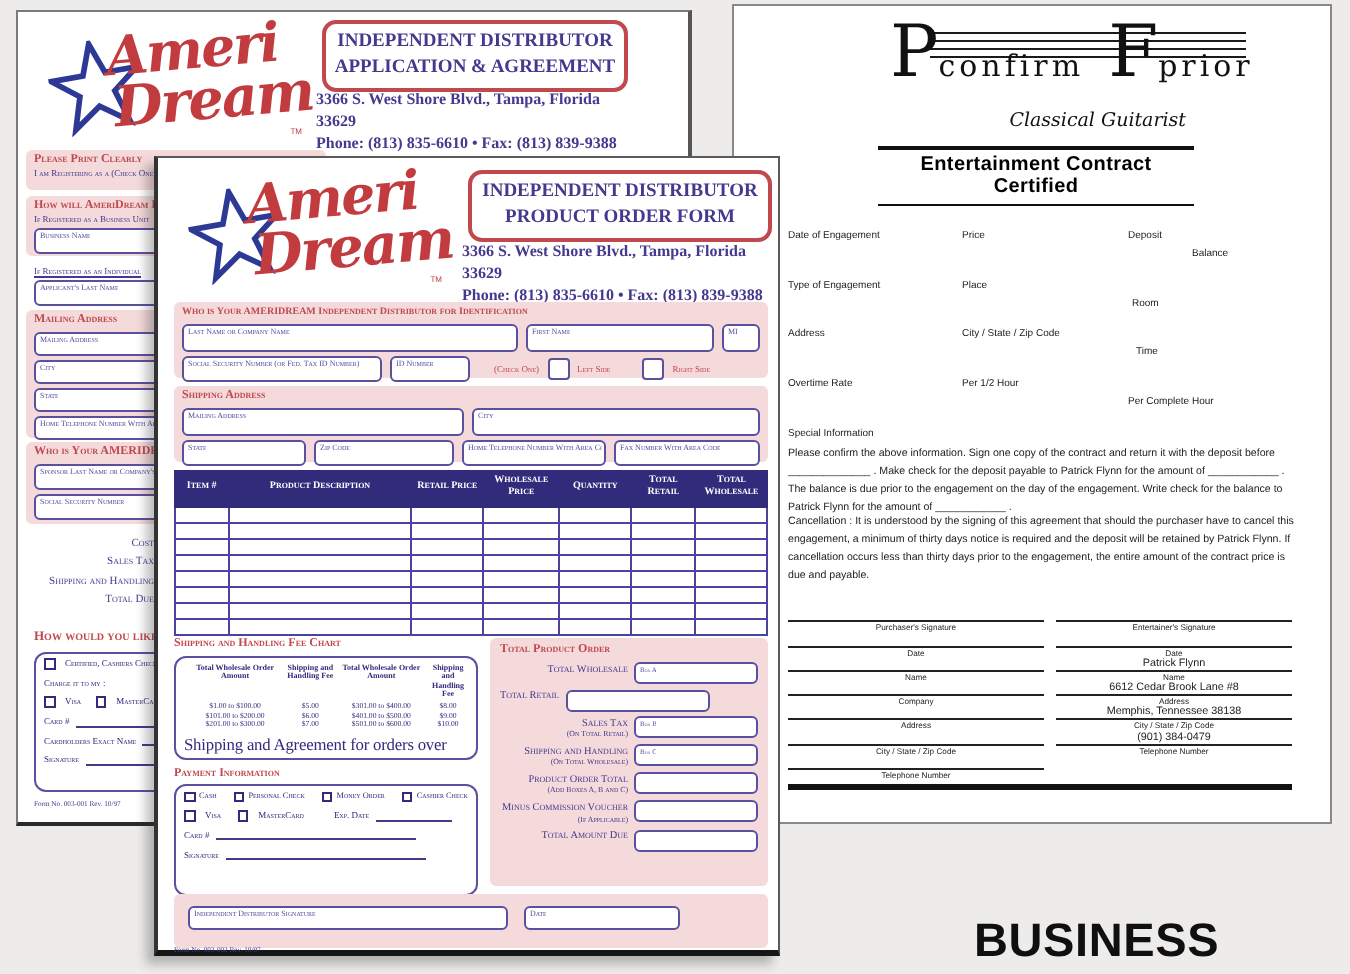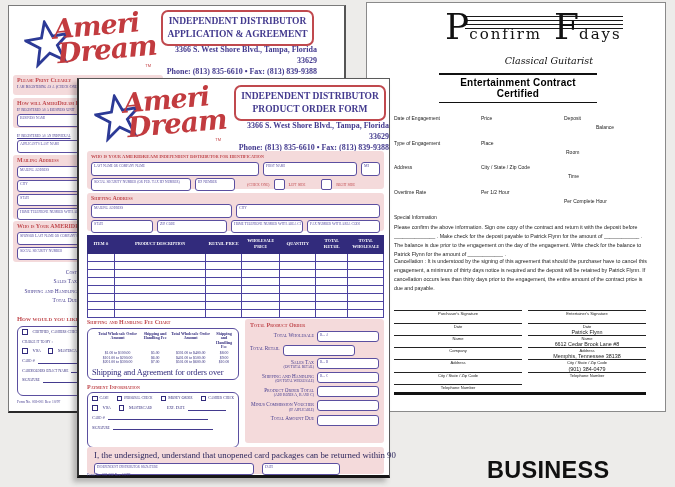--- a/index.html
+++ b/index.html
@@ -11,21 +11,21 @@
   .order{left:77px;top:78px;width:313px;height:400px;border:1px solid #5a5a5a;border-bottom:3px solid #161616;border-left:2px solid #333;z-index:3;box-shadow:-4px 4px 5px rgba(40,40,40,.3)}
 
   
   .logo{position:absolute;width:132px;height:66px}
   .logo svg{position:absolute;left:2px;top:10px;transform:rotate(-10deg)}
   .ameri,.dream{position:absolute;font-family:"DejaVu Serif",serif;font-style:italic;font-weight:bold;color:#c23b3f;transform:rotate(-5deg);letter-spacing:-1px;line-height:1}
   .ameri{left:30px;top:2px;font-size:27px}
   .dream{left:34px;top:26px;font-size:28px}
   .tm{position:absolute;right:4px;bottom:8px;font-size:4px;color:#c23b3f}
   .tbox{position:absolute;border:2px solid #c0494e;border-radius:7px;text-align:center;color:#433a8e;font-family:"Liberation Serif",serif;font-weight:bold;font-size:9.5px;line-height:1.35;padding:3px 2px}
-  .addr{position:absolute;text-align:right;color:#433a8e;font-family:"Liberation Serif",serif;font-weight:bold;font-size:8px;line-height:1.4}
+  .addr{position:absolute;text-align:left;color:#433a8e;font-family:"Liberation Serif",serif;font-weight:bold;font-size:8px;line-height:1.4}
   .psec{background:#f4dadb;border-radius:3px}
   .shead{font-family:"Liberation Serif",serif;font-variant:small-caps;font-weight:bold;color:#c0494e;font-size:6px;line-height:7px;white-space:nowrap;overflow:hidden}
   .sub{font-family:"Liberation Serif",serif;font-variant:small-caps;color:#433a8e;font-size:4.5px;line-height:5.5px;white-space:nowrap;overflow:hidden}
   .ibox{position:relative;background:#fff;border:1px solid #5b4fa0;border-radius:3px}
   .ibox .lbl{position:absolute;left:2px;top:1px;font-size:4px;line-height:4.5px;color:#544aa0;font-family:"Liberation Serif",serif;font-variant:small-caps;white-space:nowrap;overflow:hidden;max-width:96%}
   .frow{display:flex;gap:4px;margin-top:2px}
   .cbx{display:inline-block;width:5.5px;height:5.5px;border:1px solid #322b7c;background:#fff;vertical-align:middle;margin-right:2px;flex:none}
   .bigcb{display:inline-block;width:11px;height:11px;border:1px solid #5b4fa0;border-radius:2px;background:#fff;vertical-align:middle;flex:none}
   .blank{display:inline-block;border-bottom:1px solid #433a8e;height:4px}
   .formno{position:absolute;left:8px;font-size:3.6px;color:#433a8e;font-family:"Liberation Serif",serif}
@@ -211,21 +211,21 @@
   <div class="formno" style="top:394px">Form No. 003-001 Rev. 10/97</div>
 </div>
 
 <div class="page contract">
   <div class="pf-logo">
     <div class="pf-lines"></div>
     <span class="pf-cap">P</span>
     <span class="pf-small">confirm</span>
     <span class="pf-gap"></span>
     <span class="pf-cap">F</span>
-    <span class="pf-small">days</span>
+    <span class="pf-small">prior</span>
   </div>
   <div class="pf-sub">Classical Guitarist</div>
   <div class="ctitle">
     <div class="crule"></div>
     <div class="ctt">Entertainment Contract Certified</div>
     <div class="crule2"></div>
   </div>
 
   <div class="cfields">
     <span class="cl" style="left:0;top:12px">Date of Engagement</span>
@@ -588,21 +588,20 @@
     </div>
     <div class="trow">
       <div class="tlab">
           <div class="tl1">Total Amount Due</div>
         </div>
       <div class="ibox tb"></div>
     </div>
   </div>
 
   <div class="ret psec">
-    <div class="rettext">I, the undersigned, understand that unopened card packages can be returned within 90</div>
     <div class="retrow">
       <div class="ibox" style="width:160px;height:12px">
           <span class="lbl">Independent Distributor Signature</span>
         </div>
       <div class="ibox" style="width:78px;height:12px">
           <span class="lbl">Date</span>
         </div>
     </div>
   </div>
   <div class="formno" style="top:394px">Form No. 003-002 Rev. 10/97</div>

